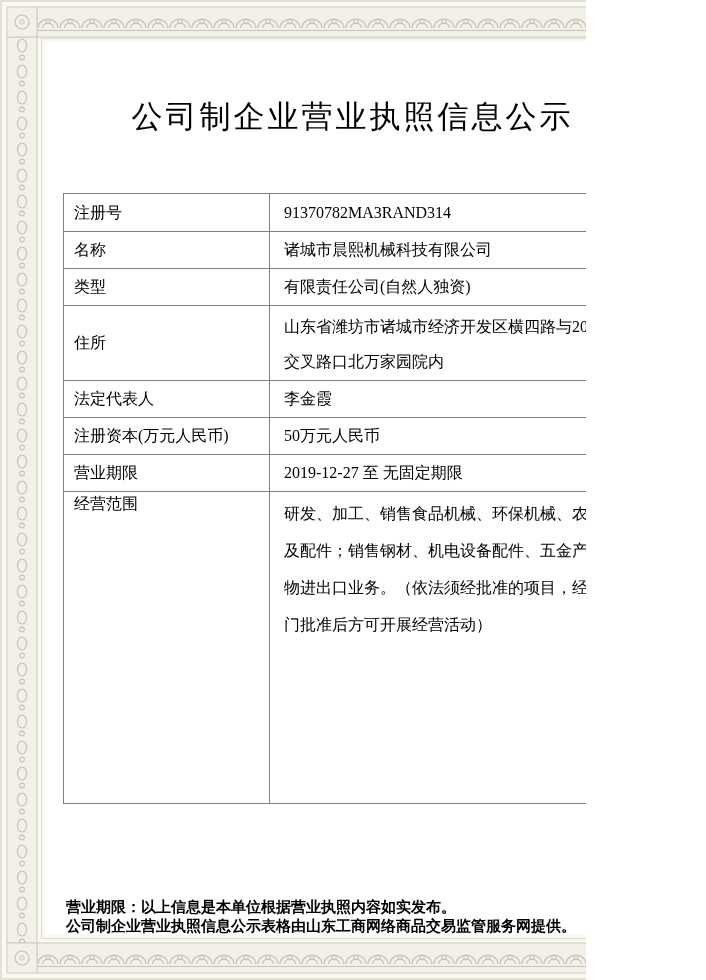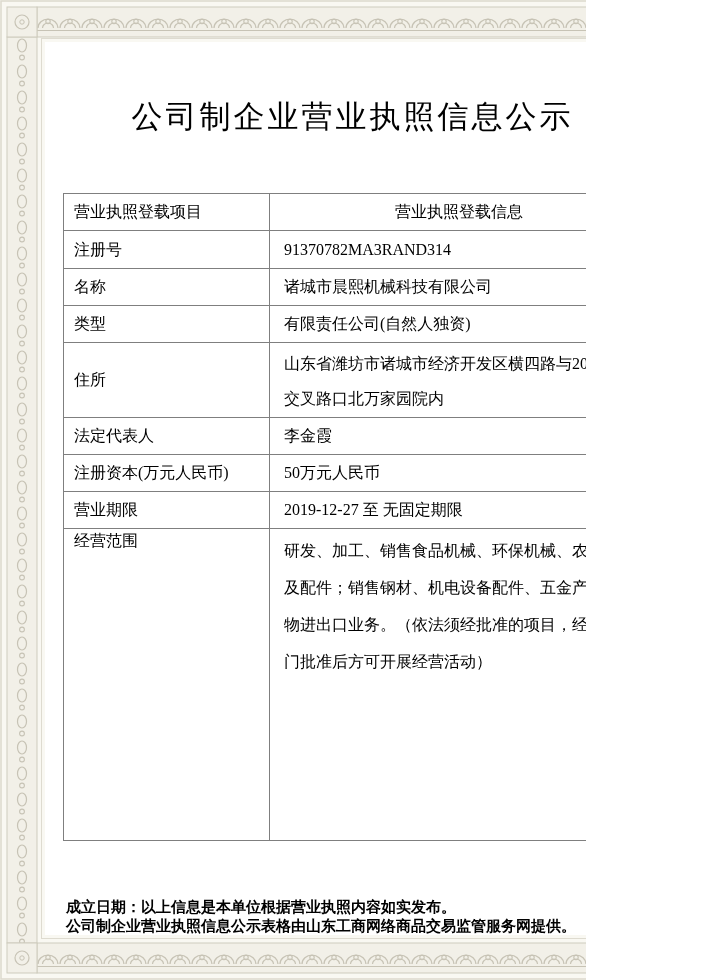--- a/index.html
+++ b/index.html
@@ -110,24 +110,20 @@
   <div class="content">
 
     <h1 class="doc-title">公司制企业营业执照信息公示</h1>
 
     <table class="doc-table">
       <colgroup>
           <col class="c-label">
           <col class="c-value">
         </colgroup>
       <tbody>
-        <tr class="h37">
-          <td>营业执照登载项目</td>
-          <td class="center">营业执照登载信息</td>
-        </tr>
         <tr class="h38">
           <td>注册号</td>
           <td class="val">91370782MA3RAND314</td>
         </tr>
         <tr class="h37">
           <td>名称</td>
           <td class="val">诸城市晨熙机械科技有限公司</td>
         </tr>
         <tr class="h37">
           <td>类型</td>
@@ -150,18 +146,18 @@
           <td class="val">2019-12-27 至  无固定期限</td>
         </tr>
         <tr class="h312">
           <td>经营范围</td>
           <td class="val">研发、加工、销售食品机械、环保机械、农业机械及配件；销售钢材、机电设备配件、五金产品；货物进出口业务。（依法须经批准的项目，经相关部门批准后方可开展经营活动）</td>
         </tr>
       </tbody>
     </table>
 
     <div class="footer">
-      <div>成立日期：以上信息是本单位根据营业执照内容如实发布。</div>
+      <div>营业期限：以上信息是本单位根据营业执照内容如实发布。</div>
       <div>公司制企业营业执照信息公示表格由山东工商网络商品交易监管服务网提供。</div>
     </div>
 
   </div>
 </div>
 
 </body></html>

